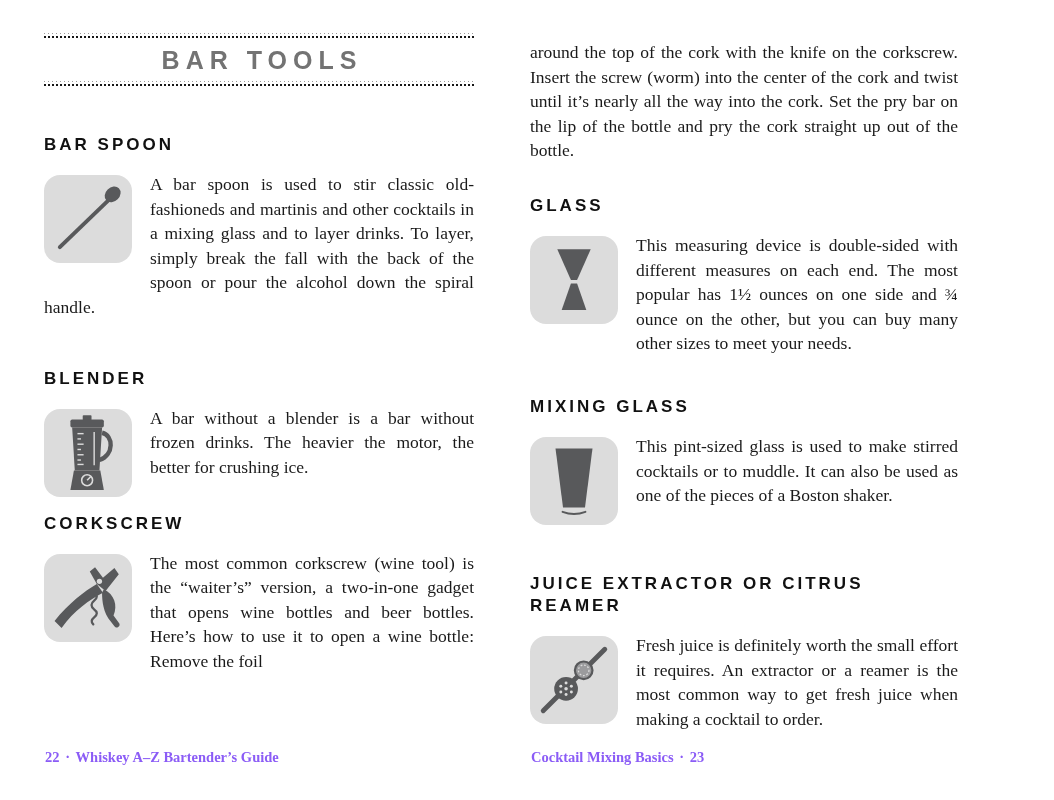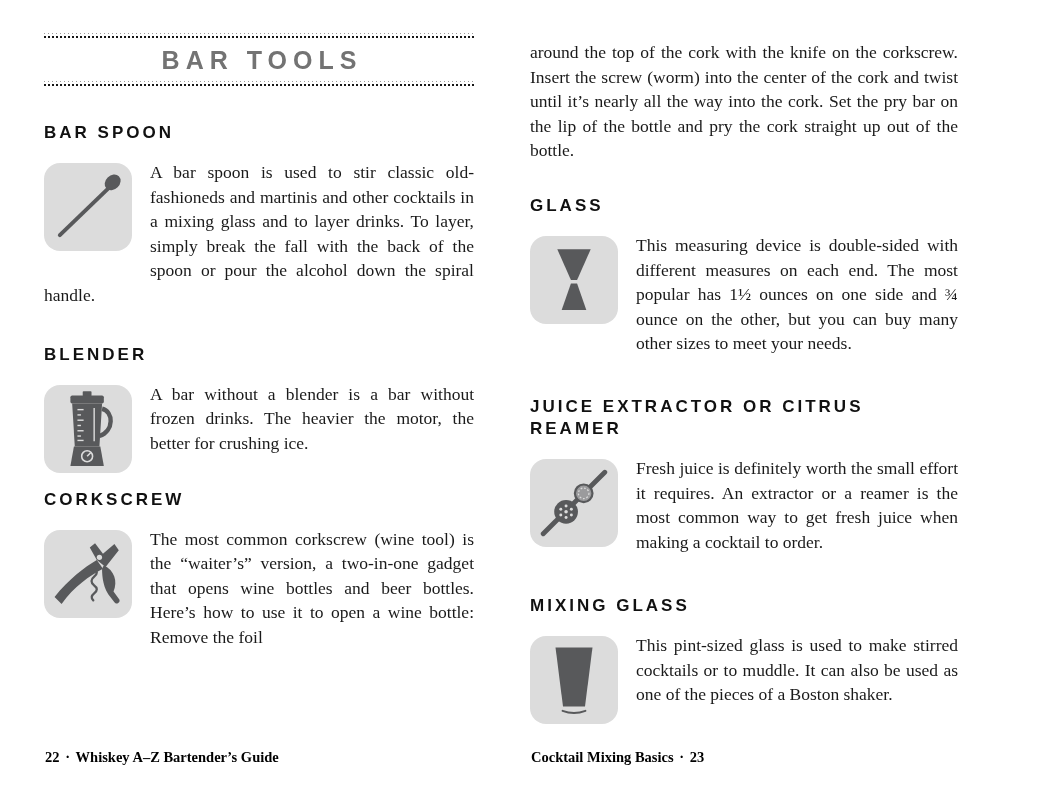--- a/index.html
+++ b/index.html
@@ -36,21 +36,21 @@
 
   .body-text {
     font-size: 17.5px;
     line-height: 24.6px;
     text-align: justify;
     margin: 0;
   }
   .intro { margin-top: 17px; }
   .continuation { margin-top: 40px; }
 
-  .tool-section { margin-top: 36px; }
+  .tool-section { margin-top: 48px; }
   .tool-section.tight { margin-top: 8px; }
   .sec-heading {
     font-family: "Liberation Sans", sans-serif;
     font-weight: 700;
     font-size: 17px;
     letter-spacing: 3px;
     color: #111;
     margin: 0 0 16px 0;
     line-height: 22px;
   }
@@ -65,21 +65,21 @@
     margin: 3px 18px 8px 0;
   }
   .icon-tile svg { width: 88px; height: 88px; display: block; }
 
   .footer {
     position: absolute;
     bottom: 34px;
     left: 0; right: 0;
     font-weight: 700;
     font-size: 14.5px;
-    color: #000000;
+    color: #8b5cf6;
   }
   .footer-left { text-align: left; }
   .footer-right { }
   .footer span { padding: 0 1px; }
 </style>
 </head>
 <body>
 
 <div class="spread">
 
@@ -167,20 +167,33 @@
           <svg viewBox="0 0 100 100">
             <polygon points="31,15 69,15 53.5,50 46.5,50" fill="#58595b"></polygon>
             <polygon points="46.5,54 53.5,54 64,84 36,84" fill="#58595b"></polygon>
           </svg>
         </div>
         <p class="body-text">This measuring device is double-sided with different measures on each end. The most popular has 1½ ounces on one side and ¾ ounce on the other, but you can buy many other sizes to meet your needs.</p>
       </div>
     </div>
 
     <div class="tool-section" style="margin-top:40px;">
+      <h3 class="sec-heading">MIXING GLASS</h3>
+      <div class="sec-body">
+        <div class="icon-tile">
+          <svg viewBox="0 0 100 100">
+            <path d="M29,13 L71,13 L62.5,80 L37.5,80 Z" fill="#58595b"></path>
+            <path d="M37,85 Q50,90 63,85" stroke="#58595b" stroke-width="2.2" fill="none" stroke-linecap="round"></path>
+          </svg>
+        </div>
+        <p class="body-text">This pint-sized glass is used to make stirred cocktails or to muddle. It can also be used as one of the pieces of a Boston shaker.</p>
+      </div>
+    </div>
+
+    <div class="tool-section" style="margin-top:40px;">
       <h3 class="sec-heading">JUICE EXTRACTOR OR CITRUS REAMER</h3>
       <div class="sec-body">
         <div class="icon-tile">
           <svg viewBox="0 0 100 100">
             <line x1="15" y1="85" x2="85" y2="15" stroke="#58595b" stroke-width="5.5" stroke-linecap="round"></line>
             <circle cx="61" cy="39" r="10" fill="#9b9b9d" stroke="#58595b" stroke-width="2.5"></circle>
             <circle cx="61" cy="39" r="6" fill="none" stroke="#dcdcdc" stroke-width="1.4" stroke-dasharray="2 2"></circle>
             <circle cx="41" cy="60" r="13.5" fill="#58595b"></circle>
             <g fill="#dcdcdc">
               <circle cx="41" cy="60" r="2"></circle>
@@ -190,33 +203,20 @@
               <circle cx="47" cy="57" r="1.7"></circle>
               <circle cx="35" cy="63.5" r="1.7"></circle>
               <circle cx="47" cy="63.5" r="1.7"></circle>
             </g>
           </svg>
         </div>
         <p class="body-text">Fresh juice is definitely worth the small effort it requires. An extractor or a reamer is the most common way to get fresh juice when making a cocktail to order.</p>
       </div>
     </div>
 
-    <div class="tool-section" style="margin-top:40px;">
-      <h3 class="sec-heading">MIXING GLASS</h3>
-      <div class="sec-body">
-        <div class="icon-tile">
-          <svg viewBox="0 0 100 100">
-            <path d="M29,13 L71,13 L62.5,80 L37.5,80 Z" fill="#58595b"></path>
-            <path d="M37,85 Q50,90 63,85" stroke="#58595b" stroke-width="2.2" fill="none" stroke-linecap="round"></path>
-          </svg>
-        </div>
-        <p class="body-text">This pint-sized glass is used to make stirred cocktails or to muddle. It can also be used as one of the pieces of a Boston shaker.</p>
-      </div>
-    </div>
-
     <div class="footer footer-right">
       <span>Cocktail Mixing Basics</span>
       <span>·</span>
       <span>23</span>
     </div>
   </div>
 
 </div>
 
 </body></html>

